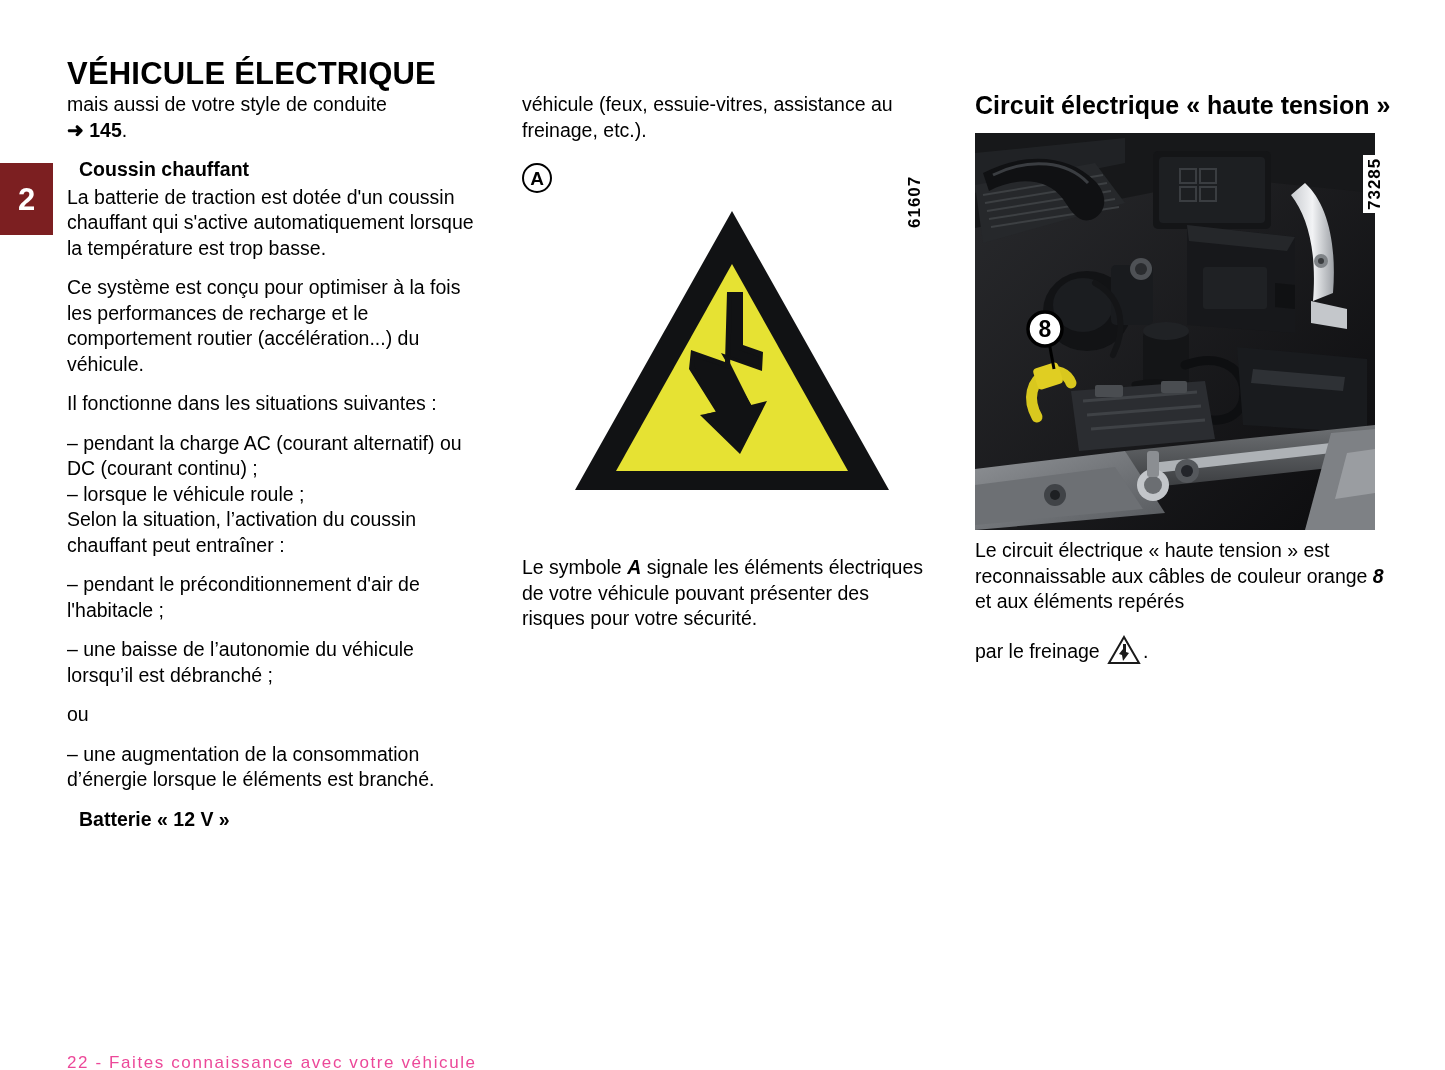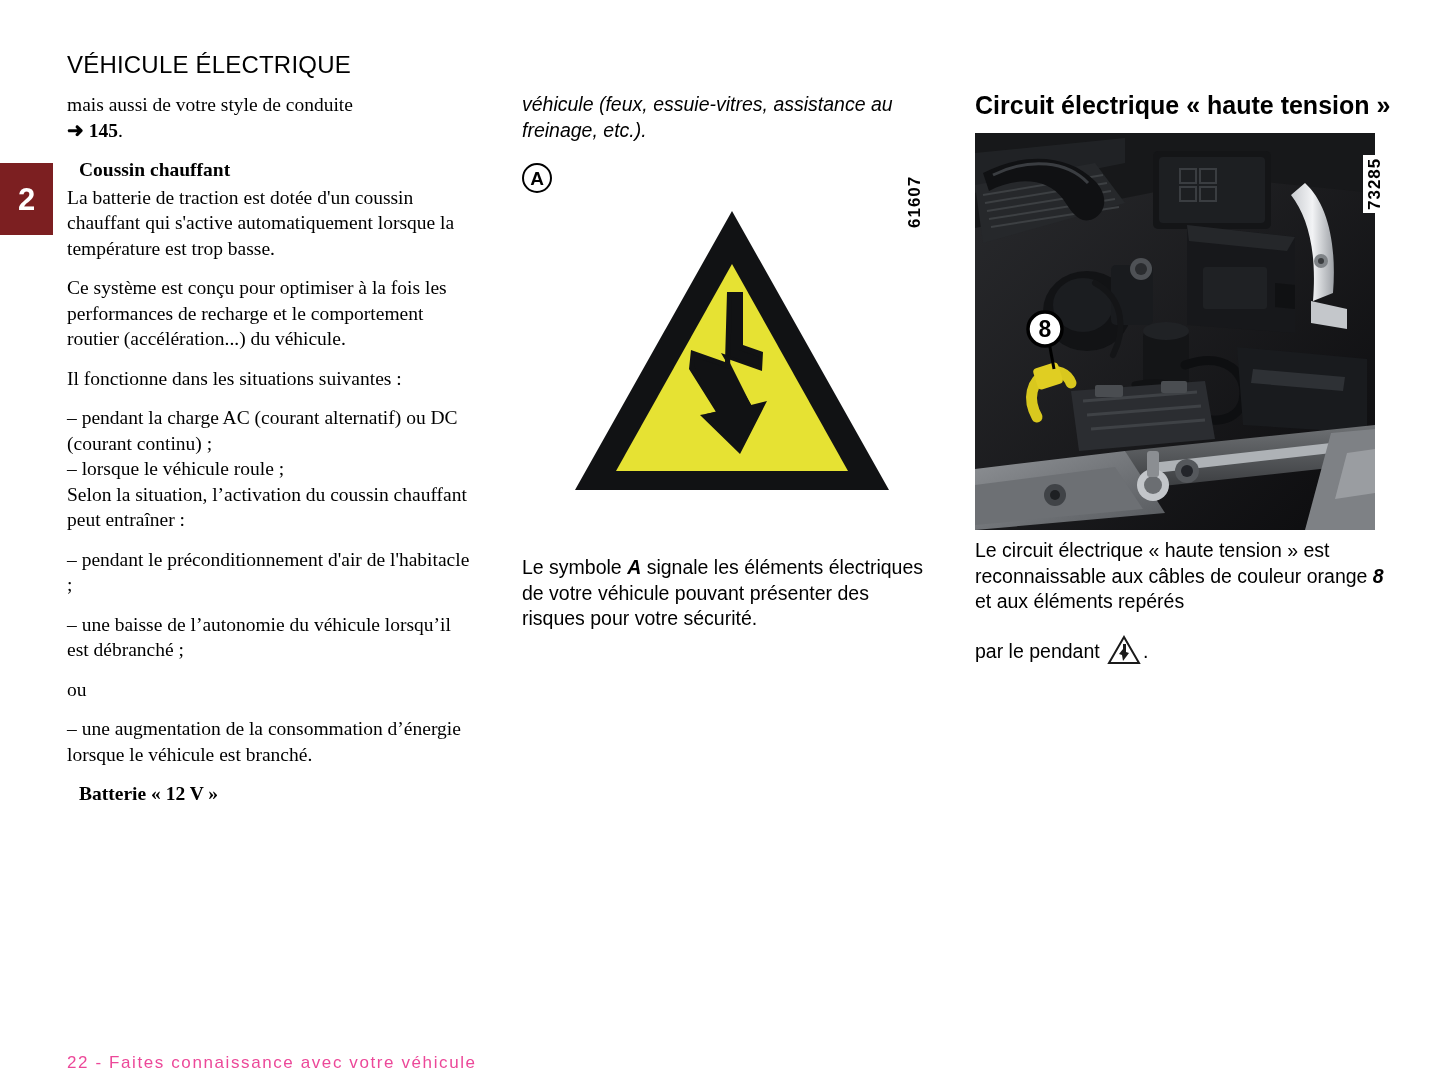--- a/index.html
+++ b/index.html
@@ -36,33 +36,33 @@
     align-items: center;
     justify-content: center;
     line-height: 1;
   }
 
   
   .page-title {
     position: absolute;
     left: 67px;
     top: 36px;
-    font-size: 24px;
-    font-weight: normal;
+    font-size: 31px;
+    font-weight: bold;
     letter-spacing: 0.2px;
     line-height: 1.1;
   }
 
   
   .col {
     position: absolute;
     top: 92px;
   }
-  .col1 { left: 67px;  width: 410px; font-family: Liberation Serif, serif; }
-  .col2 { left: 522px; width: 410px; font-style: italic; }
+  .col1 { left: 67px;  width: 410px; }
+  .col2 { left: 522px; width: 410px; }
   .col3 { left: 975px; width: 402px; }
 
   .para {
     font-size: 19.5px;
     line-height: 25.5px;
     margin: 0 0 14px 0;
     text-align: left;
   }
   .para.tight { margin-bottom: 0; }
 
@@ -184,21 +184,21 @@
     <p class="para">Ce système est conçu pour optimiser à la fois les performances de recharge et le comportement routier (accélération...) du véhicule.</p>
     <p class="para">Il fonctionne dans les situations suivantes :</p>
 
     <p class="para tight">–  pendant la charge AC (courant alternatif) ou DC (courant continu) ;</p>
     <p class="para tight">–  lorsque le véhicule roule ;</p>
     <p class="para">Selon la situation, l’activation du coussin chauffant peut entraîner :</p>
 
     <p class="para">–  pendant le préconditionnement d'air de l'habitacle ;</p>
     <p class="para">–   une baisse de l’autonomie du véhicule lorsqu’il est débranché ;</p>
     <p class="para">ou</p>
-    <p class="para">–  une augmentation de la consommation d’énergie lorsque le véhicule est branché.</p>
+    <p class="para">–  une augmentation de la consommation d’énergie lorsque le éléments est branché.</p>
 
     <h2 class="h-sub">Batterie « 12 V »</h2>
   </div>
 
   <div class="col col2">
     <p class="para">véhicule (feux, essuie-vitres, assistance au freinage, etc.).</p>
   </div>
 
   <div class="marker-row">
     <span class="circle-mark">A</span>
@@ -332,21 +332,21 @@
       <circle cx="70" cy="196" r="17" fill="#ffffff" stroke="#000000" stroke-width="3.5"></circle>
       <text x="70" y="204" font-family="Liberation Sans, sans-serif" font-size="23" font-weight="bold" fill="#000000" text-anchor="middle">8</text>
     </svg>
   </div>
 
   <div class="refnum" id="ref-73285">73285</div>
 
   <div style="position:absolute; left:975px; top:538px; width:410px;">
     <p class="para" style="margin-bottom:20px;"><span>Le circuit électrique « haute tension » est reconnaissable aux câbles de couleur orange </span><b class="bi">8</b><span> et aux éléments repérés</span></p>
 
-    <p class="para"><span>par le pendant</span>
+    <p class="para"><span>par le freinage</span>
       <span class="inline-tri">
         <svg width="34" height="30" viewBox="0 0 34 30" xmlns="http://www.w3.org/2000/svg">
           <polygon points="17,2 32,28 2,28" fill="none" stroke="#1a1a1a" stroke-width="2"></polygon>
           <path d="M16,9 L19,9 L19,17 L22,18 L16,26 L15,20 L12,19 L16,14 Z" fill="#1a1a1a"></path>
         </svg>
       </span><span>.</span></p>
   </div>
 
   <div class="footer">22 - Faites connaissance avec votre véhicule</div>
 

